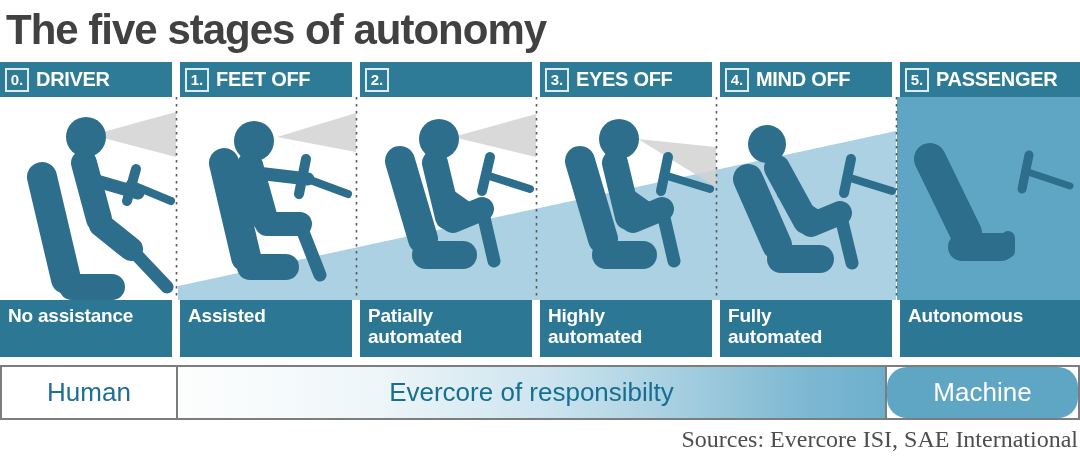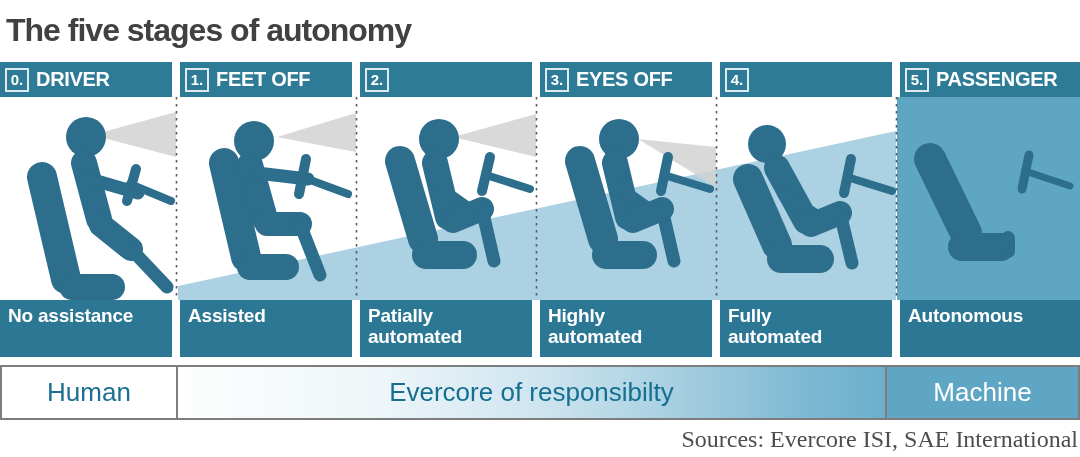--- a/index.html
+++ b/index.html
@@ -13,21 +13,21 @@
     --source-gray:#4d4d4d;
     --human-text-teal:#1d6f93;
     --transfer-text-teal:#156f90;
     --border-gray:#7d7d7d;
   }
   *{box-sizing:border-box;margin:0;padding:0;}
   body{background:#fff;font-family:"Liberation Sans", sans-serif;}
   .canvas{position:relative;width:1080px;height:457px;background:#fff;overflow:hidden;}
   .page-title{
     margin:4px 0 6px 6px;
-    font-size:32px;line-height:52px;font-weight:bold;
+    font-size:42px;line-height:52px;font-weight:bold;
     letter-spacing:-1px;color:var(--title-gray);
   }
   .row{display:grid;grid-template-columns:172px 172px 172px 172px 172px 1fr;column-gap:8px;}
   .hcell{
     background:var(--header-teal);height:35px;
     display:flex;align-items:center;padding-left:5px;
   }
   .numbox{
     width:24px;height:24px;flex:0 0 24px;
     border:2px solid rgba(255,255,255,0.85);
@@ -60,21 +60,21 @@
     display:flex;align-items:center;justify-content:center;
   }
   .cell-transfer{
     flex:1;border-right:2px solid var(--border-gray);
     background:linear-gradient(90deg,#fdfefe 0%,#eef6f9 28%,#cde4ef 52%,#a3cddf 72%,#7fb9d3 88%,#6cafcd 100%);
     color:var(--transfer-text-teal);
     display:flex;align-items:center;justify-content:center;
   }
   .cell-machine{
     width:191px;background:var(--machine-blue);color:#fff;
-    display:flex;align-items:center;justify-content:center;
+    display:flex;align-items:center;justify-content:center;border-radius:20px;
   }
   .source{
     margin-top:6px;padding-right:2px;
     text-align:right;font-size:24px;color:var(--source-gray);font-family:Liberation Serif, serif;
   }
 </style>
 </head>
 <body>
 
 <div class="canvas">
@@ -92,20 +92,21 @@
     </div>
     <div class="hcell">
       <span class="numbox">2.</span>
     </div>
     <div class="hcell">
       <span class="numbox">3.</span>
       <span class="htext">EYES OFF</span>
     </div>
     <div class="hcell">
       <span class="numbox">4.</span>
+      <span class="htext">MIND OFF</span>
     </div>
     <div class="hcell">
       <span class="numbox">5.</span>
       <span class="htext">PASSENGER</span>
     </div>
   </div>
 
   <div class="strip">
     <svg width="1080" height="203" viewBox="0 0 1080 203">
 

